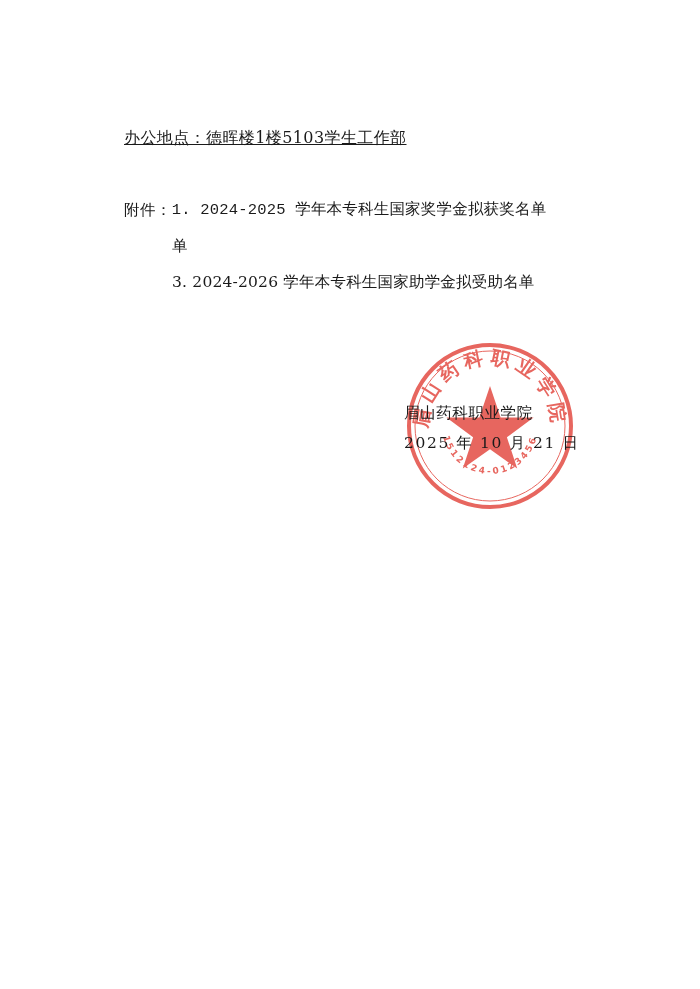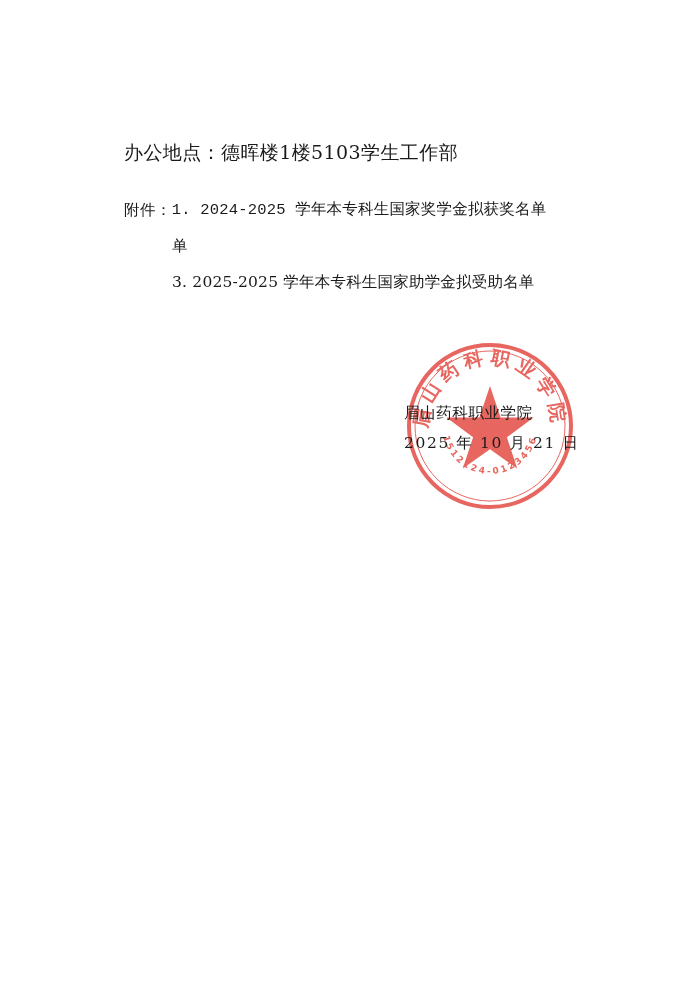--- a/index.html
+++ b/index.html
@@ -17,24 +17,25 @@
   }
   .page {
     position: relative;
     width: 700px;
     height: 989px;
   }
   
   .office-line {
     position: absolute;
     left: 124px;
-    top: 140px;
-    font-size: 19px;
+    top: 128px;
+    font-size: 16px;
     letter-spacing: 0.4px;
     white-space: nowrap;
+    text-decoration: underline;
   }
   .attach-block {
     position: absolute;
     left: 124px;
     top: 192px;
     width: 480px;
     font-size: 15.5px;
     line-height: 36px;
   }
   .attach-row {
@@ -103,21 +104,21 @@
   <div class="office-line">办公地点：德晖楼1楼5103学生工作部</div>
 
   <div class="attach-block">
     <div class="attach-row">
       <span class="attach-label">附件：</span>
       <span class="attach-items">
         <span class="attach-item">1. 2024-2025 学年本专科生国家奖学金拟获奖名单</span>
       </span>
     </div>
     <div class="attach-item attach-cont">单</div>
-    <div class="attach-item indent">3. 2025-2025 学年本专科生国家助学金拟受助名单</div>
+    <div class="attach-item indent">3. 2024-2026 学年本专科生国家助学金拟受助名单</div>
   </div>
 
   <div class="seal">
     <svg width="172" height="172" viewBox="0 0 172 172" xmlns="http://www.w3.org/2000/svg">
       <defs>
         <path id="arcTop" d="M 24 86 A 62 62 0 0 1 148 86"></path>
         <path id="arcBottom" d="M 38 86 A 48 48 0 0 0 134 86"></path>
       </defs>
 
       <circle cx="86" cy="86" r="81" fill="none" stroke="#e2453c" stroke-width="4"></circle>

